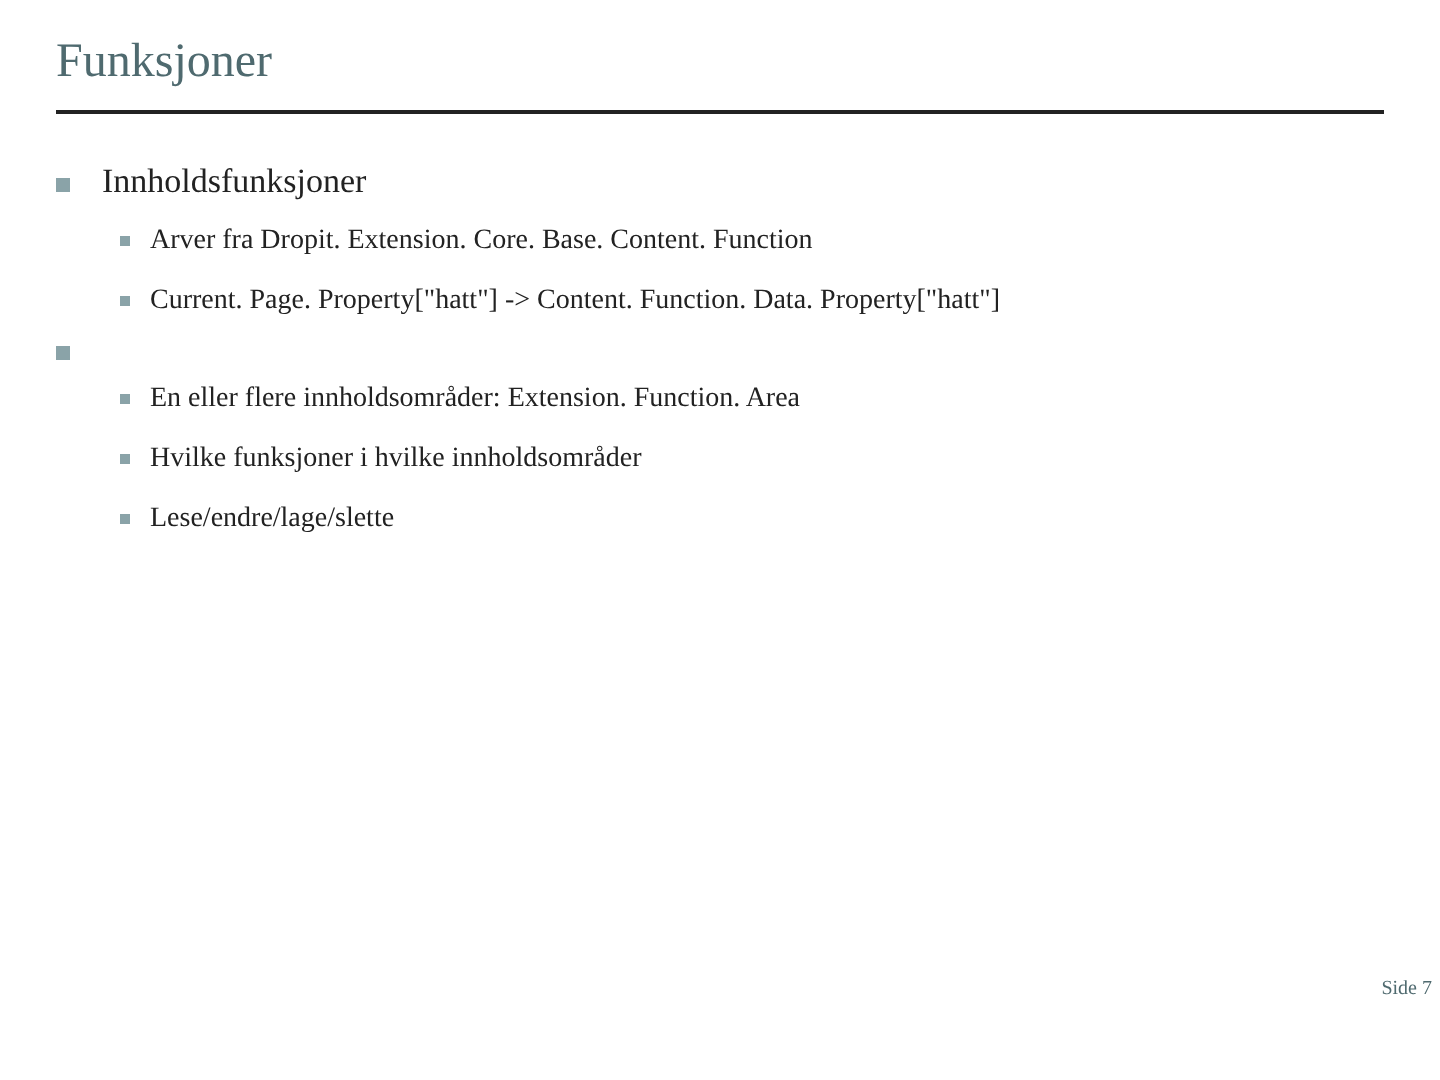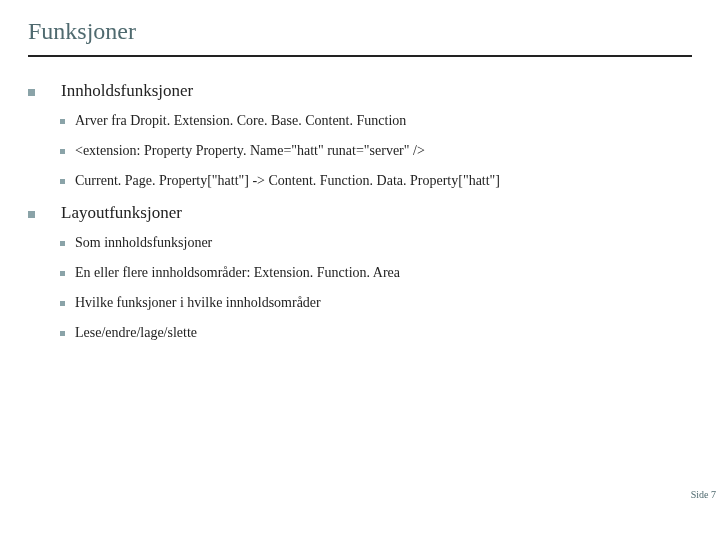--- a/index.html
+++ b/index.html
@@ -2,21 +2,21 @@
 <html><head>
 <meta charset="utf-8">
 <style>
   * { margin: 0; padding: 0; box-sizing: border-box; }
   html, body { width: 720px; height: 540px; background: #fff; font-family: Georgia, 'Times New Roman', serif; color: #2a2a2a; }
   .slide { width: 720px; height: 512px; position: relative; padding: 18px 28px 0 28px; }
   .title { font-size: 24px; color: #4f6a6f; font-weight: 400; margin-bottom: 10px; }
   .rule { border: none; border-top: 2px solid #222; margin-bottom: 24px; }
   .lvl1 { list-style: none; }
   .lvl1 > li { margin-bottom: 14px; }
-  .lvl1-row { display: flex; align-items: baseline; gap: 26px; }
+  .lvl1-row { display: flex; align-items: baseline; gap: 16px; }
   .lvl1-text { font-size: 17px; color: #222; }
   .lvl2 { list-style: none; margin-top: 12px; padding-left: 32px; }
   .lvl2 > li { margin-bottom: 14px; }
   .lvl2-row { display: flex; align-items: baseline; gap: 10px; }
   .lvl2-text { font-size: 14px; color: #222; }
   .sq { display: inline-block; width: 7px; height: 7px; background: #8aa3a8; flex: 0 0 7px; position: relative; top: 0px; }
   .sq.small { width: 5px; height: 5px; flex: 0 0 5px; top: -1px; }
   .footer { position: absolute; right: 4px; bottom: 12px; font-size: 10px; color: #4f6a6f; }
 </style>
 </head>
@@ -36,44 +36,31 @@
       <ul class="lvl2">
         <li>
             <div class="lvl2-row">
               <span class="sq small"></span>
               <span class="lvl2-text">Arver fra Dropit. Extension. Core. Base. Content. Function</span>
             </div>
           </li>
         <li>
             <div class="lvl2-row">
               <span class="sq small"></span>
-              <span class="lvl2-text">&lt;extension: Property Property. Name="hatt" runat="server" /&gt;</span>
-            </div>
-          </li>
-        <li>
-            <div class="lvl2-row">
-              <span class="sq small"></span>
               <span class="lvl2-text">Current. Page. Property["hatt"] -&gt; Content. Function. Data. Property["hatt"]</span>
             </div>
           </li>
       </ul>
     </li>
 
     <li>
       <div class="lvl1-row">
         <span class="sq"></span>
-        <span class="lvl1-text">Layoutfunksjoner</span>
       </div>
       <ul class="lvl2">
-        <li>
-            <div class="lvl2-row">
-              <span class="sq small"></span>
-              <span class="lvl2-text">Som innholdsfunksjoner</span>
-            </div>
-          </li>
         <li>
             <div class="lvl2-row">
               <span class="sq small"></span>
               <span class="lvl2-text">En eller flere innholdsområder: Extension. Function. Area</span>
             </div>
           </li>
       </ul>
     </li>
 
     <li>

